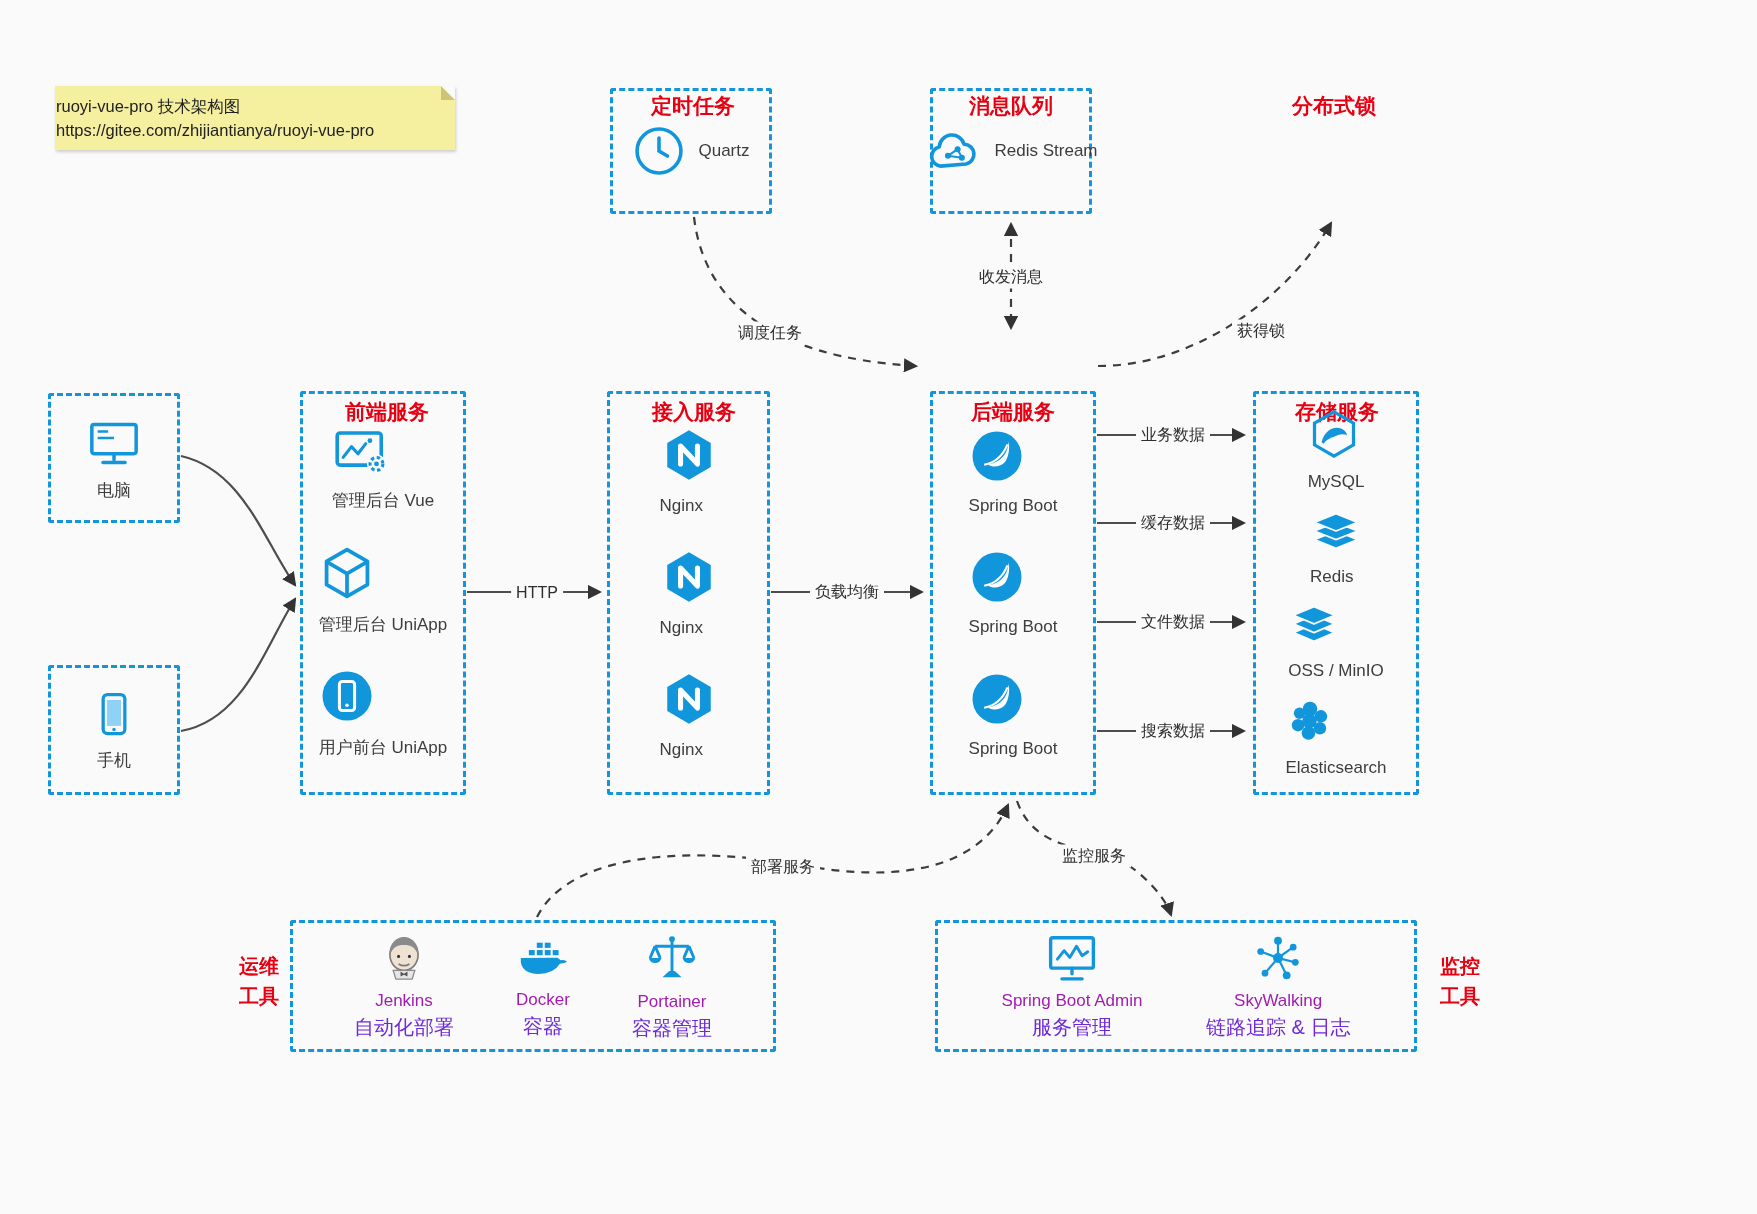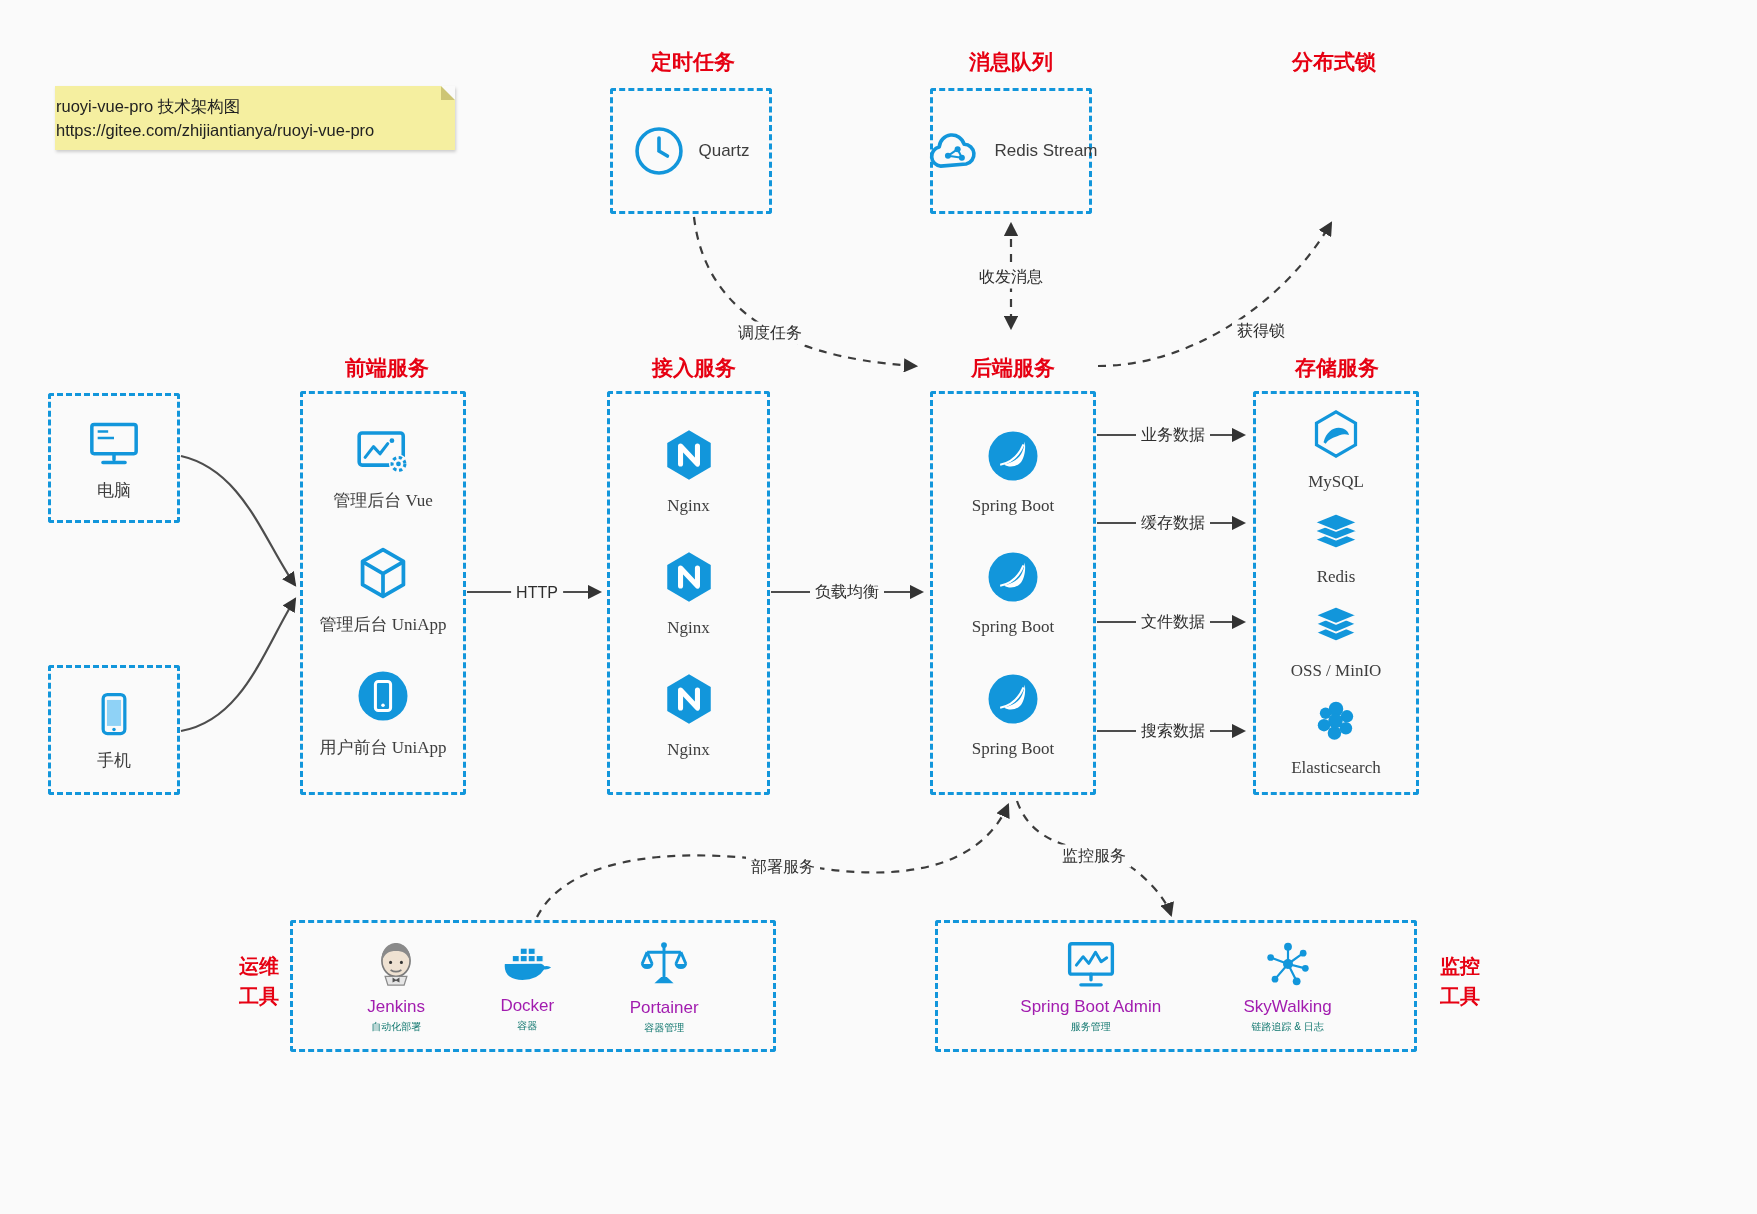--- a/index.html
+++ b/index.html
@@ -6,32 +6,32 @@
   .canvas {
     position:relative; width:1757px; height:1214px; overflow:hidden;
     background:var(--page-bg,#fafafa);
     font-family:"Liberation Sans","DejaVu Sans",sans-serif;
   }
   .edges { position:absolute; left:0; top:0; }
 
   .dash-box { position:absolute; border:3px dashed var(--accent-blue,#1296db); border-radius:3px; box-sizing:border-box; }
 
   .col { top:391px; height:404px; width:166px; display:flex; flex-direction:column; justify-content:space-evenly; align-items:center; }
-  .col-title, .top-title { position:absolute; transform:translateX(-50%); color:var(--title-red,#e60012); font-size:21px; font-weight:bold; white-space:nowrap; }
-
-  .item { display:flex; flex-direction:column; align-items:center; gap:12px;font-family:Liberation Serif, serif; }
+  .col-title, .top-title { position:absolute; transform:translateX(-50%); color:var(--title-red,#e60012); font-size:21px; font-weight:bold; white-space:nowrap;margin-top:44px; }
+
+  .item { display:flex; flex-direction:column; align-items:flex-start; gap:12px; }
   .lbl { font-size:17px; color:#3d3d3d; white-space:nowrap; }
 
   .top-box { top:88px; width:162px; height:126px; display:flex; flex-direction:row; justify-content:center; align-items:center; gap:12px; }
   .client-box { left:48px; width:132px; height:130px; display:flex; flex-direction:column; justify-content:center; align-items:center; gap:9px; }
 
   .tool-box { top:920px; height:132px; display:flex; flex-direction:row; justify-content:space-evenly; align-items:center; }
   .tool-item { display:flex; flex-direction:column; align-items:center; }
   .tool-item .name { font-size:17px; color:#a21caf; margin-top:7px; white-space:nowrap; }
-  .tool-item .sub { font-size:10px; color:#0f766e; margin-top:3px; white-space:nowrap; }
+  .tool-item .sub { font-size:20px; color:#6d28d9; margin-top:3px; white-space:nowrap; }
 
   .side-title { position:absolute; color:var(--title-red,#e60012); font-size:20px; font-weight:bold; line-height:30px; text-align:center; white-space:nowrap; }
 
   .edge-label { position:absolute; transform:translate(-50%,-50%); background:var(--page-bg,#fafafa); padding:1px 5px; font-size:16px; color:#2e2e2e; white-space:nowrap; }
 
   .note { position:absolute; left:55px; top:86px; width:400px; box-sizing:border-box;
     background:var(--note-bg,#f5efa0); padding:8px 10px 8px 1px; font-size:16.5px; color:#222;
     line-height:24px; box-shadow:1px 2px 3px rgba(0,0,0,.18); }
   .note::after { content:""; position:absolute; right:0; top:0; width:0; height:0;
     border-left:14px solid #cdc574; border-top:14px solid var(--page-bg,#fafafa); }

